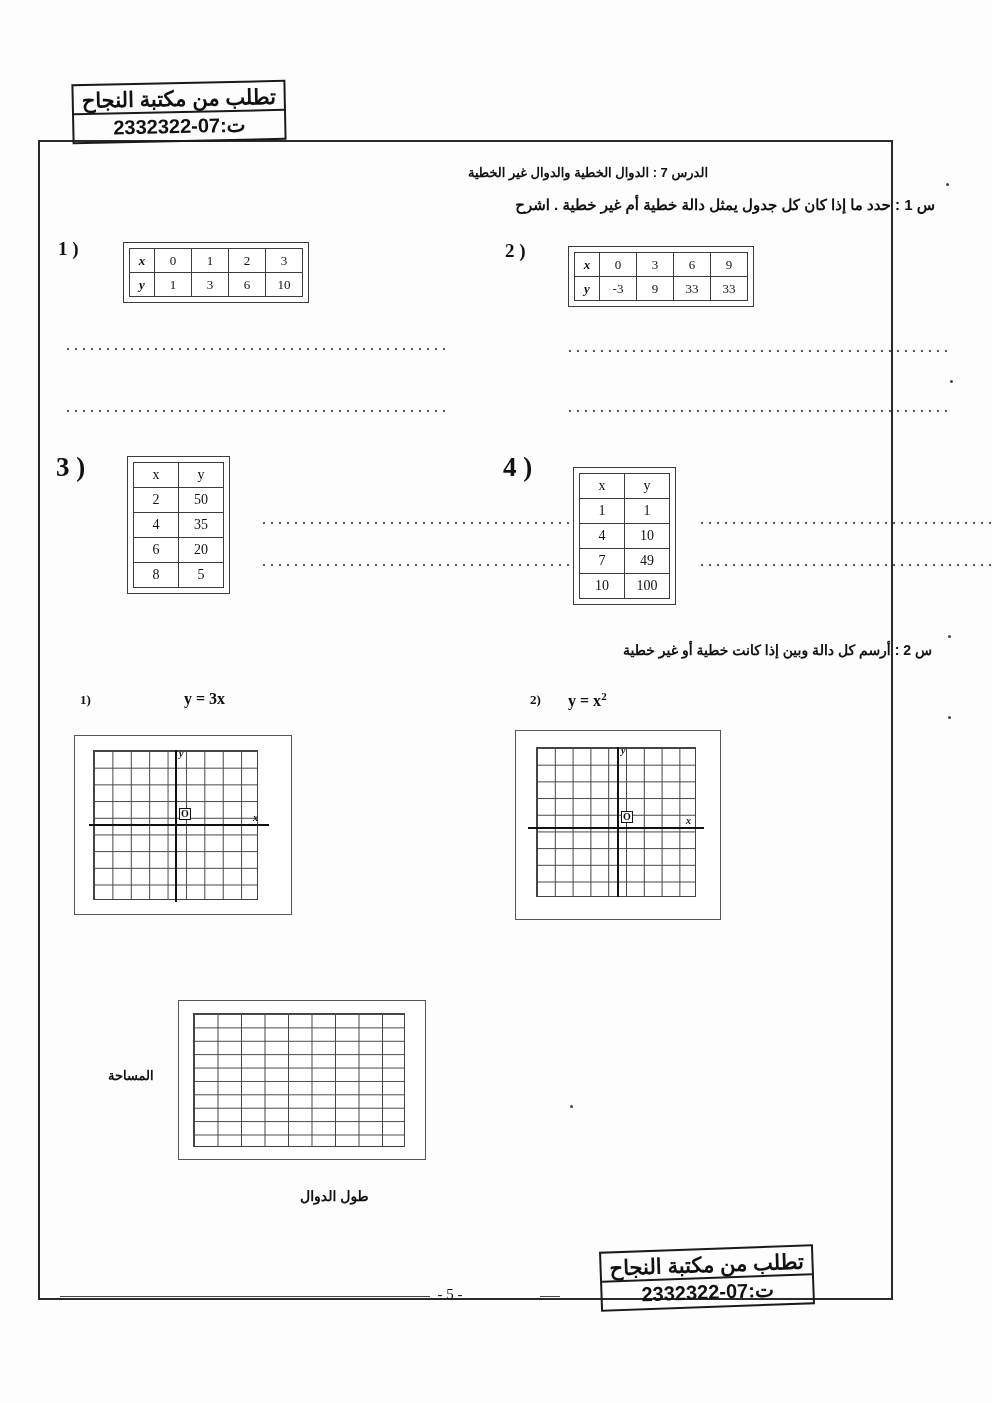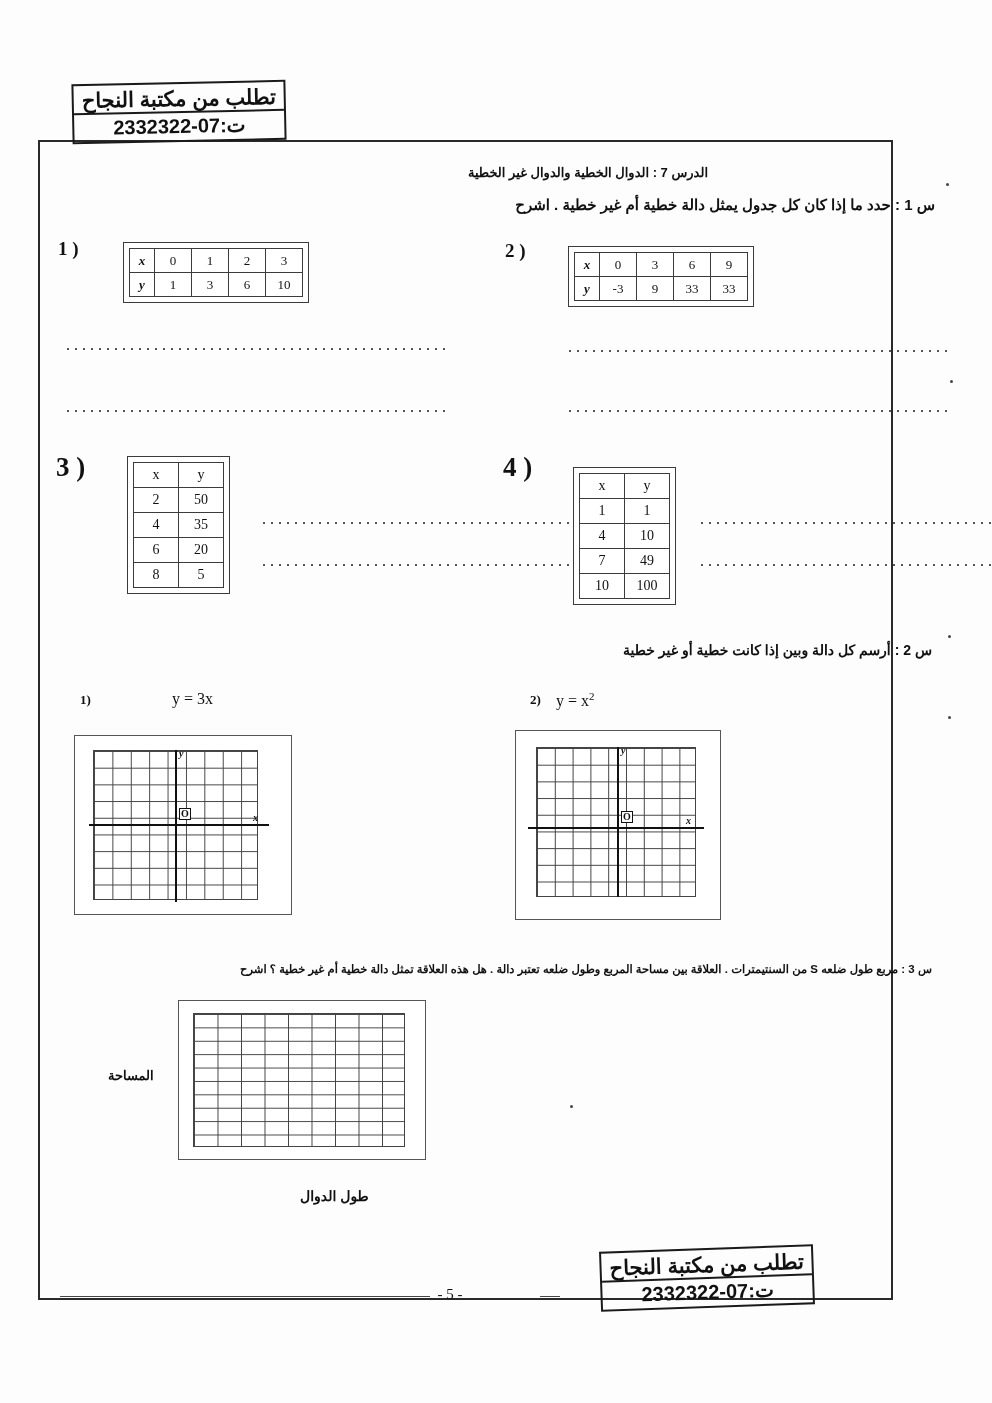--- a/index.html
+++ b/index.html
@@ -163,21 +163,22 @@
     white-space: nowrap;
     font-family: "Liberation Serif", serif;
     direction: ltr;
   }
   
   .eq {
     position: absolute;
     direction: ltr;
     font-family: "Liberation Serif", serif;
     font-size: 16px;
-    font-weight: normal;
+    font-weight: bold;
+    margin-left: 12px;
   }
   .eq sup { font-size: 11px; }
   
   .graph-box {
     position: absolute;
     border: 1px solid #555;
     background: #fff;
     box-sizing: border-box;
   }
   .grid-inner {
@@ -392,21 +393,20 @@
 
   <div class="graph-box" style="left:515px; top:730px; width:206px; height:190px;">
     <div class="grid-inner" style="left:20px; top:16px; width:160px; height:150px; background-size: 17.8px 16.7px, 17.8px 16.7px;"></div>
     <div class="axis-h" style="left:12px; top:96px; width:176px; height:2px;"></div>
     <div class="axis-v" style="left:101px; top:16px; width:2px; height:150px;"></div>
     <div class="axis-lbl" style="left:105px; top:14px;">y</div>
     <div class="axis-lbl" style="left:170px; top:84px;">x</div>
     <div class="origin-lbl" style="left:105px; top:80px;">O</div>
   </div>
 
-  <div class="q3-text">س 3 : مربع طول ضلعه  S  من السنتيمترات . العلاقة بين مساحة المربع وطول ضلعه تعتبر دالة .  هل هذه العلاقة تمثل دالة خطية أم غير خطية ؟ اشرح</div>
 
   <div class="graph-box" style="left:178px; top:1000px; width:248px; height:160px;">
     <div class="grid-inner" style="left:14px; top:12px; width:212px; height:134px; background-size: 23.5px 13.4px, 23.5px 13.4px;"></div>
   </div>
   <div class="chart3-lbl-y" style="left:108px; top:1068px;">المساحة</div>
   <div class="chart3-lbl-x" style="left:300px; top:1188px;">طول الدوال</div>
 
   <div class="stamp" id="stamp-bottom">
     <div class="l1">تطلب من مكتبة النجاح</div>
     <div class="l2">ت:07-2332322</div>

